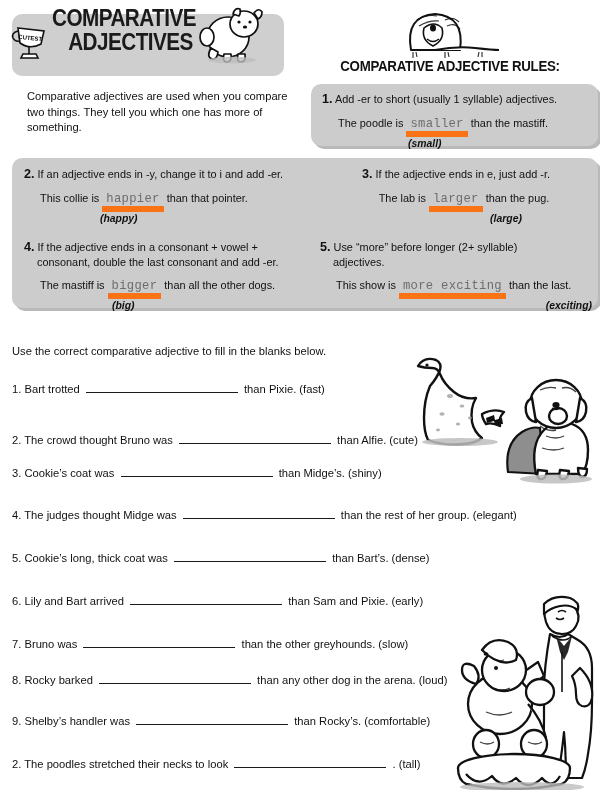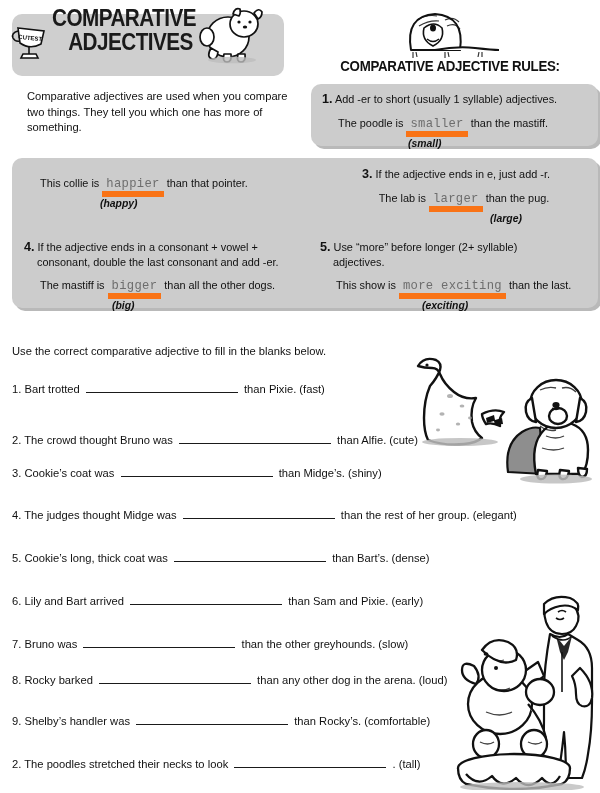--- a/index.html
+++ b/index.html
@@ -76,21 +76,21 @@
 
   #rule1{ left:322px; top:92px; width:268px; }
   #rule1 .hint{ margin-left:86px; }
   #rule2{ left:24px; top:167px; width:282px; }
   #rule2 .hint{ margin-left:76px; }
   #rule3{ left:320px; top:167px; width:272px;text-align:center; }
   #rule3 .hint{ margin-left:100px; }
   #rule4{ left:24px; top:240px; width:282px; }
   #rule4 .hint{ margin-left:88px; }
   #rule5{ left:320px; top:240px; width:272px; }
-  #rule5 .hint{ margin-left:102px; }
+  #rule5 .hint{ margin-left:102px;text-align:right; }
 
   .rule .head-indent{ margin-left:13px; display:block; margin-top:0px; }
 
   
   .instructions{
     position:absolute; left:12px; top:345px; font-size:11.2px; color:#111;
   }
   .q{
     position:absolute; left:12px; font-size:11.2px; color:#111; white-space:nowrap;
   }
@@ -201,20 +201,24 @@
     </div>
     <div class="sent">
       <span>The poodle is</span>
       <span class="blank-ans">smaller</span>
       <span>than the mastiff.</span>
     </div>
     <div class="hint">(small)</div>
   </div>
 
   <div class="rule" id="rule2">
+    <div class="head">
+      <span class="num">2.</span>
+      <span>If an adjective ends in -y, change it to i and add -er.</span>
+    </div>
     <div class="sent">
       <span>This collie is</span>
       <span class="blank-ans">happier</span>
       <span>than that pointer.</span>
     </div>
     <div class="hint">(happy)</div>
   </div>
 
   <div class="rule" id="rule3">
     <div class="head">

